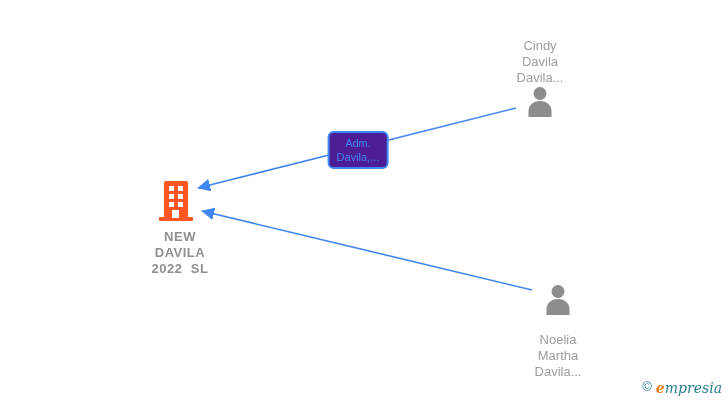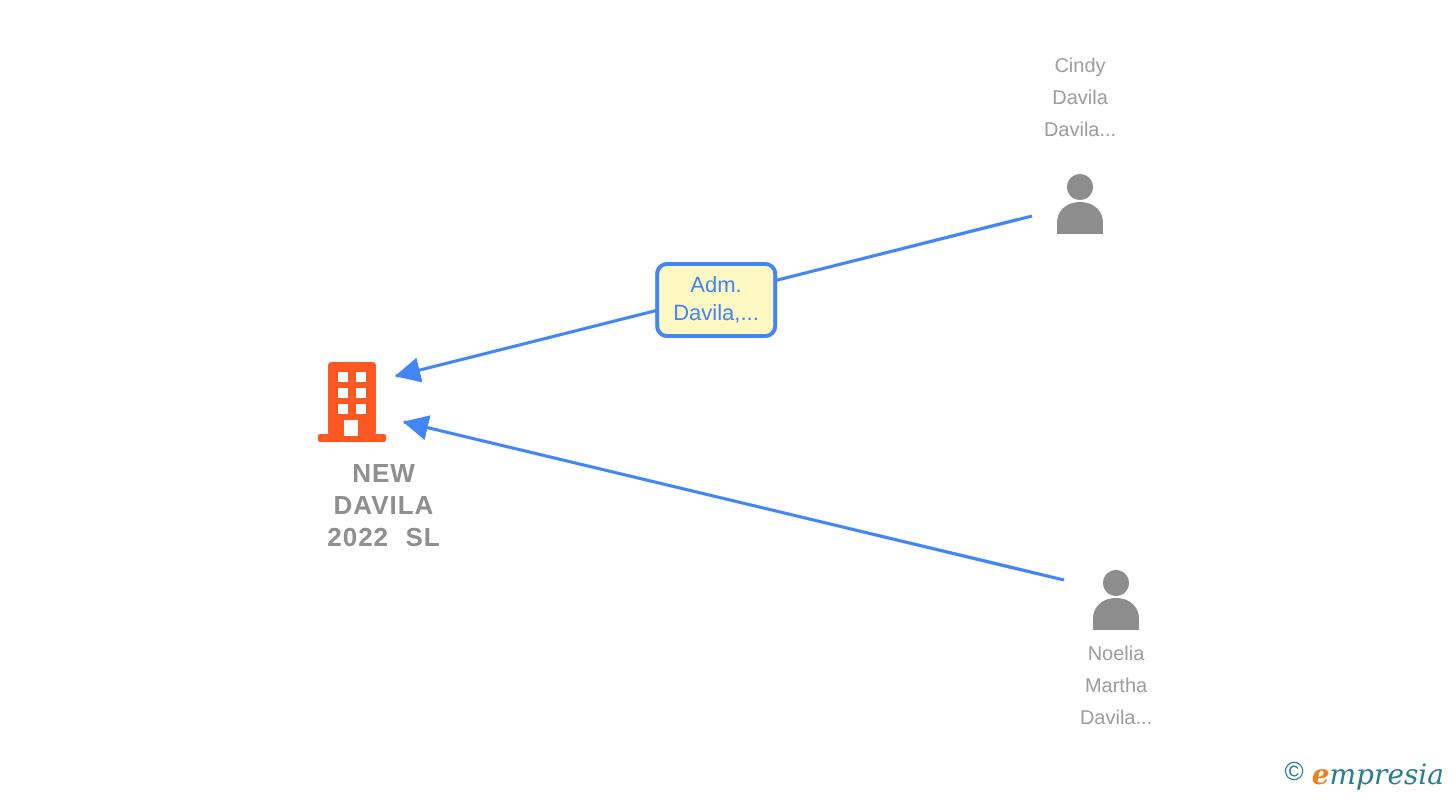--- a/index.html
+++ b/index.html
@@ -16,41 +16,42 @@
   .node-icon{
     position:absolute;
     transform:translateX(-50%);
     cursor:pointer;
   }
   .name-label{
     position:absolute;
     transform:translateX(-50%);
     text-align:center;
     color:#9e9e9e;
-    font-size:10px;
+    font-size:13px;
     line-height:16px;
     cursor:pointer;
     white-space:nowrap;
+    margin-top:12px;
   }
   .company-label{
     position:absolute;
     transform:translateX(-50%);
     text-align:center;
     color:#8f8f8f;
     font-size:13px;
     line-height:16px;
     font-weight:bold;
     letter-spacing:0.5px;
     cursor:pointer;
     white-space:nowrap;
   }
   .edge-label{
     position:absolute;
     transform:translateX(-50%);
-    background:#fef9c3;
+    background:#4c1d95;
     border:2px solid #4285f4;
     border-radius:6px;
     color:#4285f4;
     font-size:11px;
     line-height:14px;
     text-align:center;
     padding:3px 7px;
     cursor:pointer;
     white-space:nowrap;
   }
@@ -116,21 +117,21 @@
         <rect x="11" y="5" width="5" height="5"></rect>
         <rect x="20" y="5" width="5" height="5"></rect>
         <rect x="11" y="13" width="5" height="5"></rect>
         <rect x="20" y="13" width="5" height="5"></rect>
         <rect x="11" y="21" width="5" height="5"></rect>
         <rect x="20" y="21" width="5" height="5"></rect>
         <rect x="14" y="29" width="7" height="8"></rect>
       </g>
     </svg>
   </div>
-  <div class="company-label" style="left:192px; top:229px;text-align:center;">
+  <div class="company-label" style="left:180px; top:229px;text-align:center;">
     <div>NEW</div>
     <div>DAVILA</div>
     <div>2022&nbsp; SL</div>
   </div>
 
   <div class="edge-label" style="left:358px; top:131px;">
     <div>Adm.</div>
     <div>Davila,...</div>
   </div>
 

